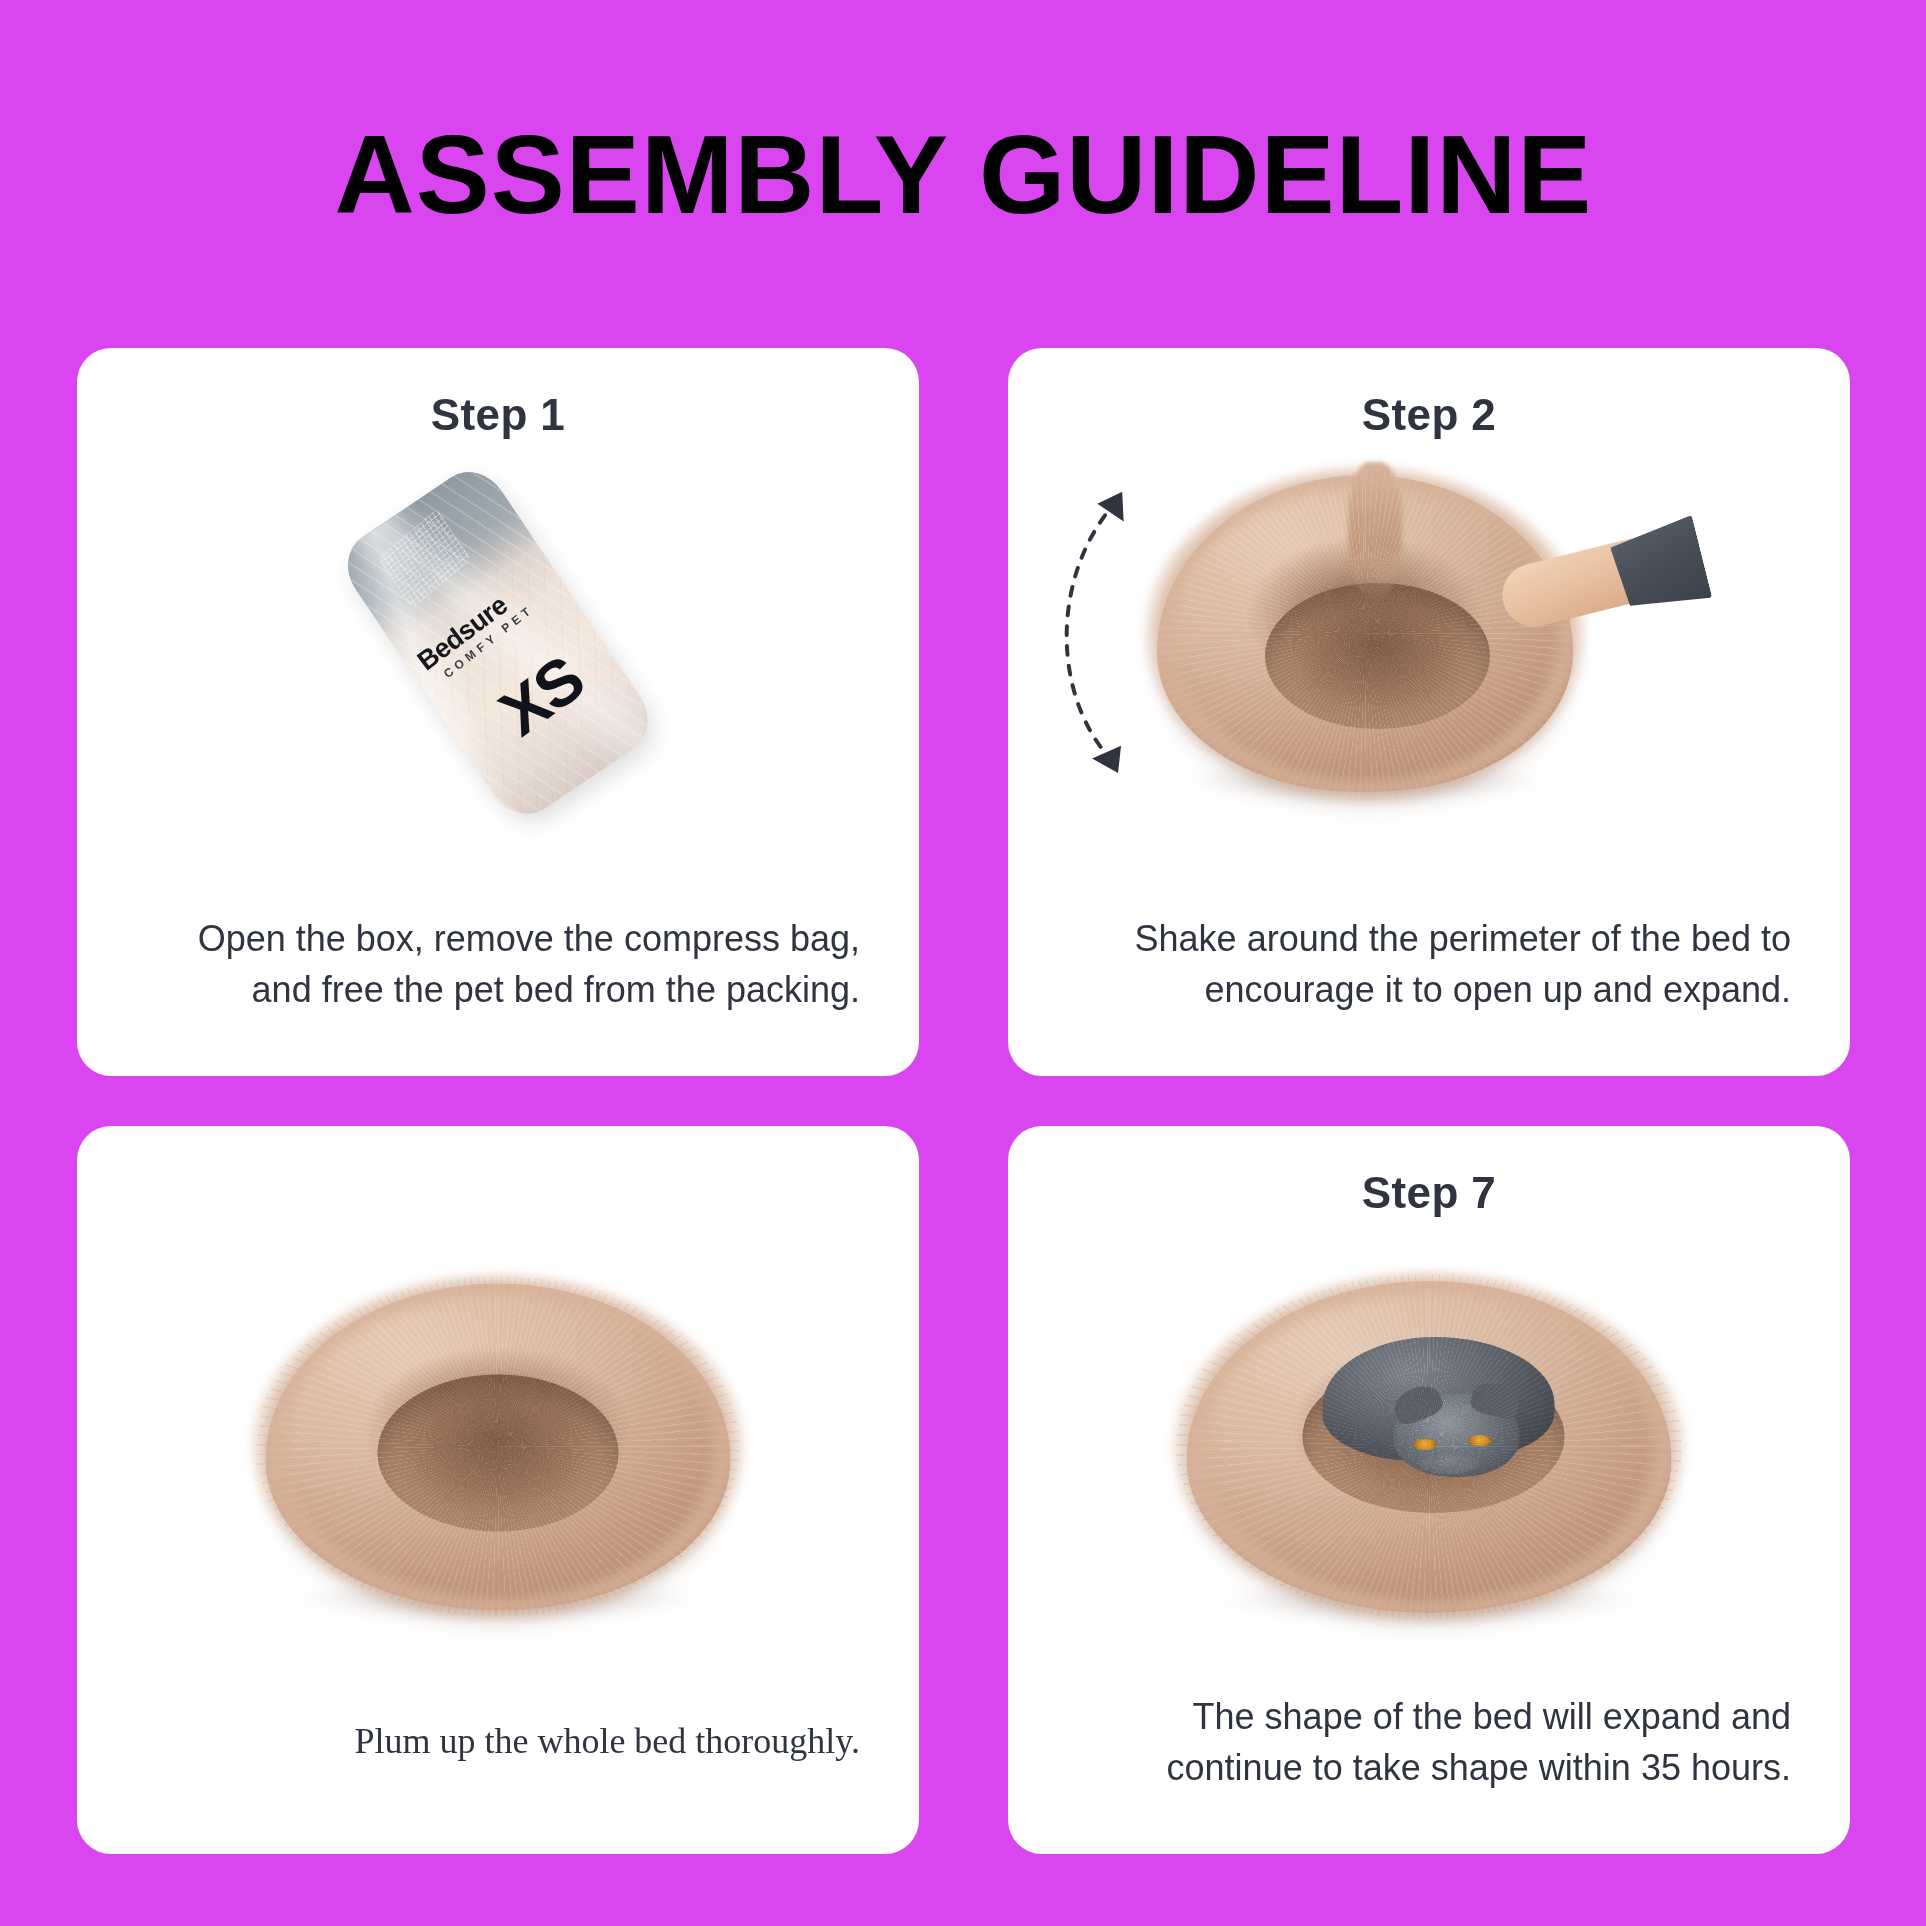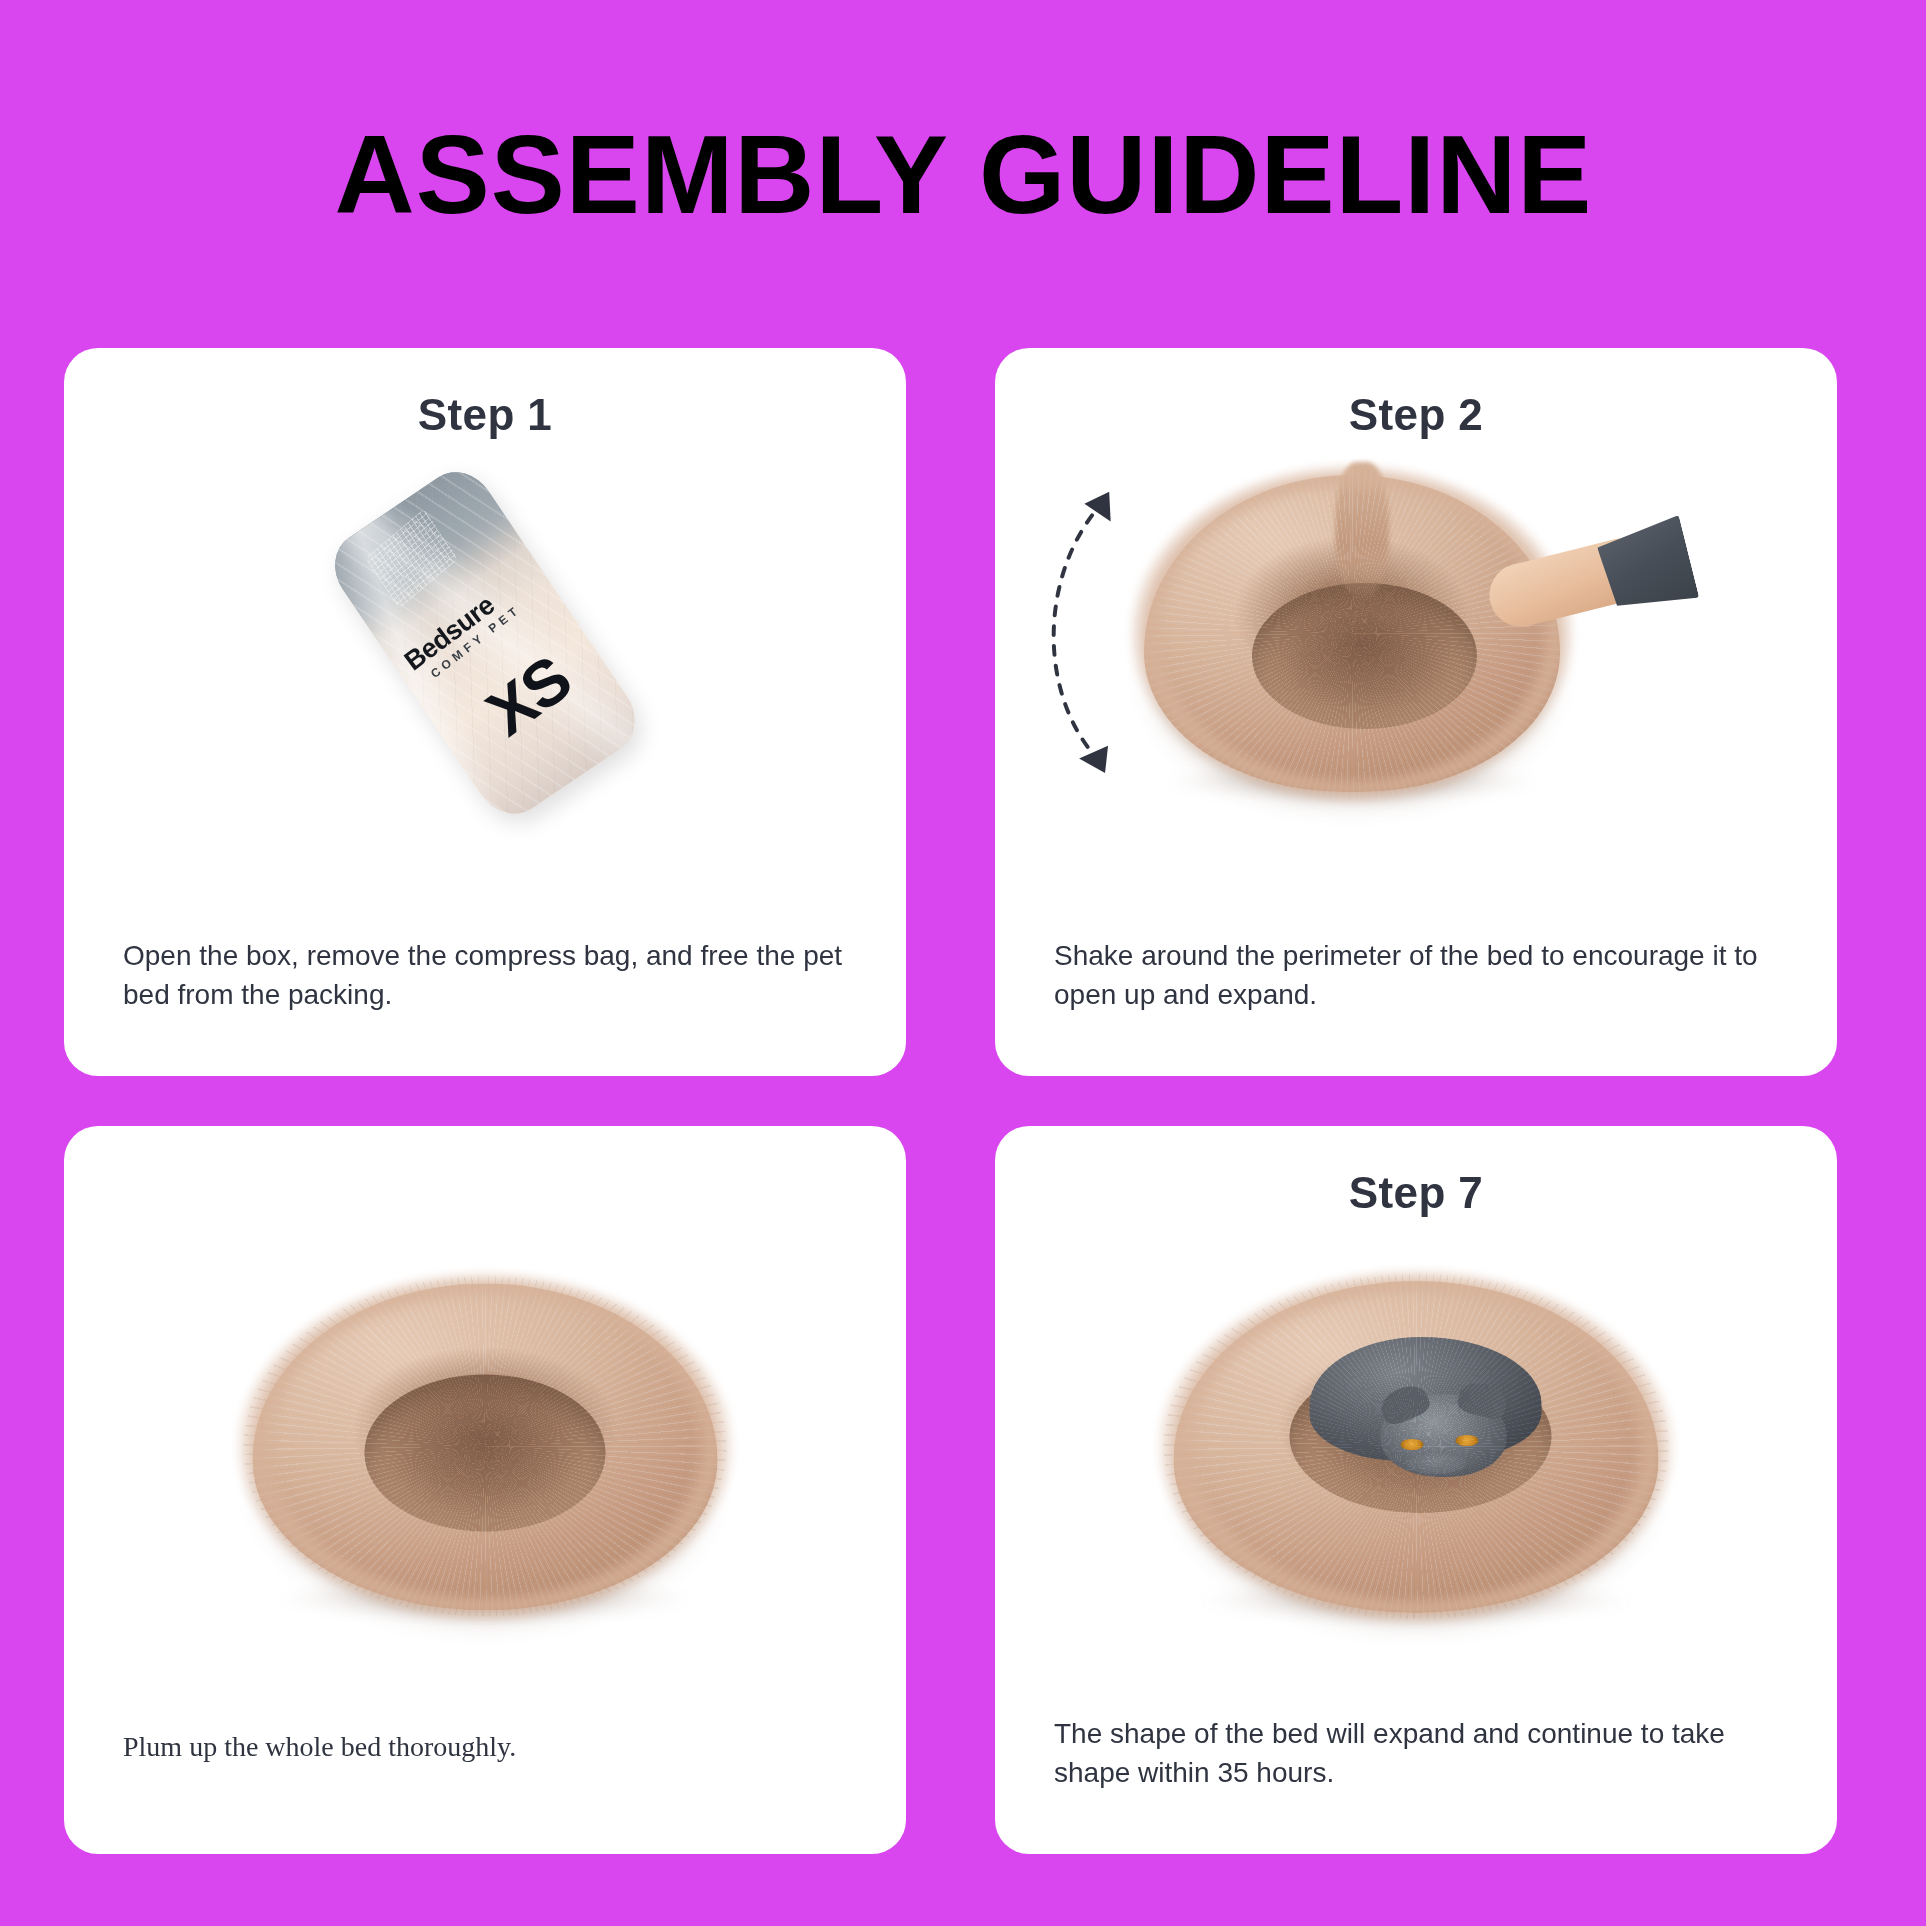--- a/index.html
+++ b/index.html
@@ -13,21 +13,21 @@
 
   .page-title{
     position:absolute; top:117px; left:0; width:100%;
     text-align:center;
     font-size:111px; font-weight:700; letter-spacing:1px;
     color:#000; line-height:1.05;
     font-family:"Liberation Sans", sans-serif;
   }
 
   .grid{
-    position:absolute; left:64px; top:348px;
+    position:absolute; left:77px; top:348px;
     width:1541px; height:1505px;
     display:grid;
     grid-template-columns:842px 842px;
     grid-template-rows:728px 728px;
     column-gap:89px; row-gap:50px;
   }
 
   .card{
     background:#ffffff;
     border-radius:34px;
@@ -42,22 +42,22 @@
     color:#2f3440;
     letter-spacing:0.4px;
   }
 
   .art{
     position:absolute; left:0; top:99px; width:100%; height:426px;
   }
 
   .caption{
     position:absolute; left:59px; right:59px; bottom:61px;
-    text-align:left;
-    font-size:28px; line-height:1.42;
+    text-align:right;
+    font-size:36px; line-height:1.42;
     color:#2f3440; font-weight:400;
   }
   .card.step3 .caption{ bottom:87px;font-family:Liberation Serif, serif; }
 
   
   .bag-wrap{ position:absolute; left:50%; top:46%; transform:translate(-50%,-50%) rotate(-34deg); }
   .bag{
     width:176px; height:327px; border-radius:34px/40px;
     background:
       linear-gradient(180deg,#9aa4ac 0%, #a9b2b8 11%, #d7cfc8 26%, #efe3d9 46%, #f4e7dc 66%, #e9dcd3 86%, #d9cdc6 100%);

